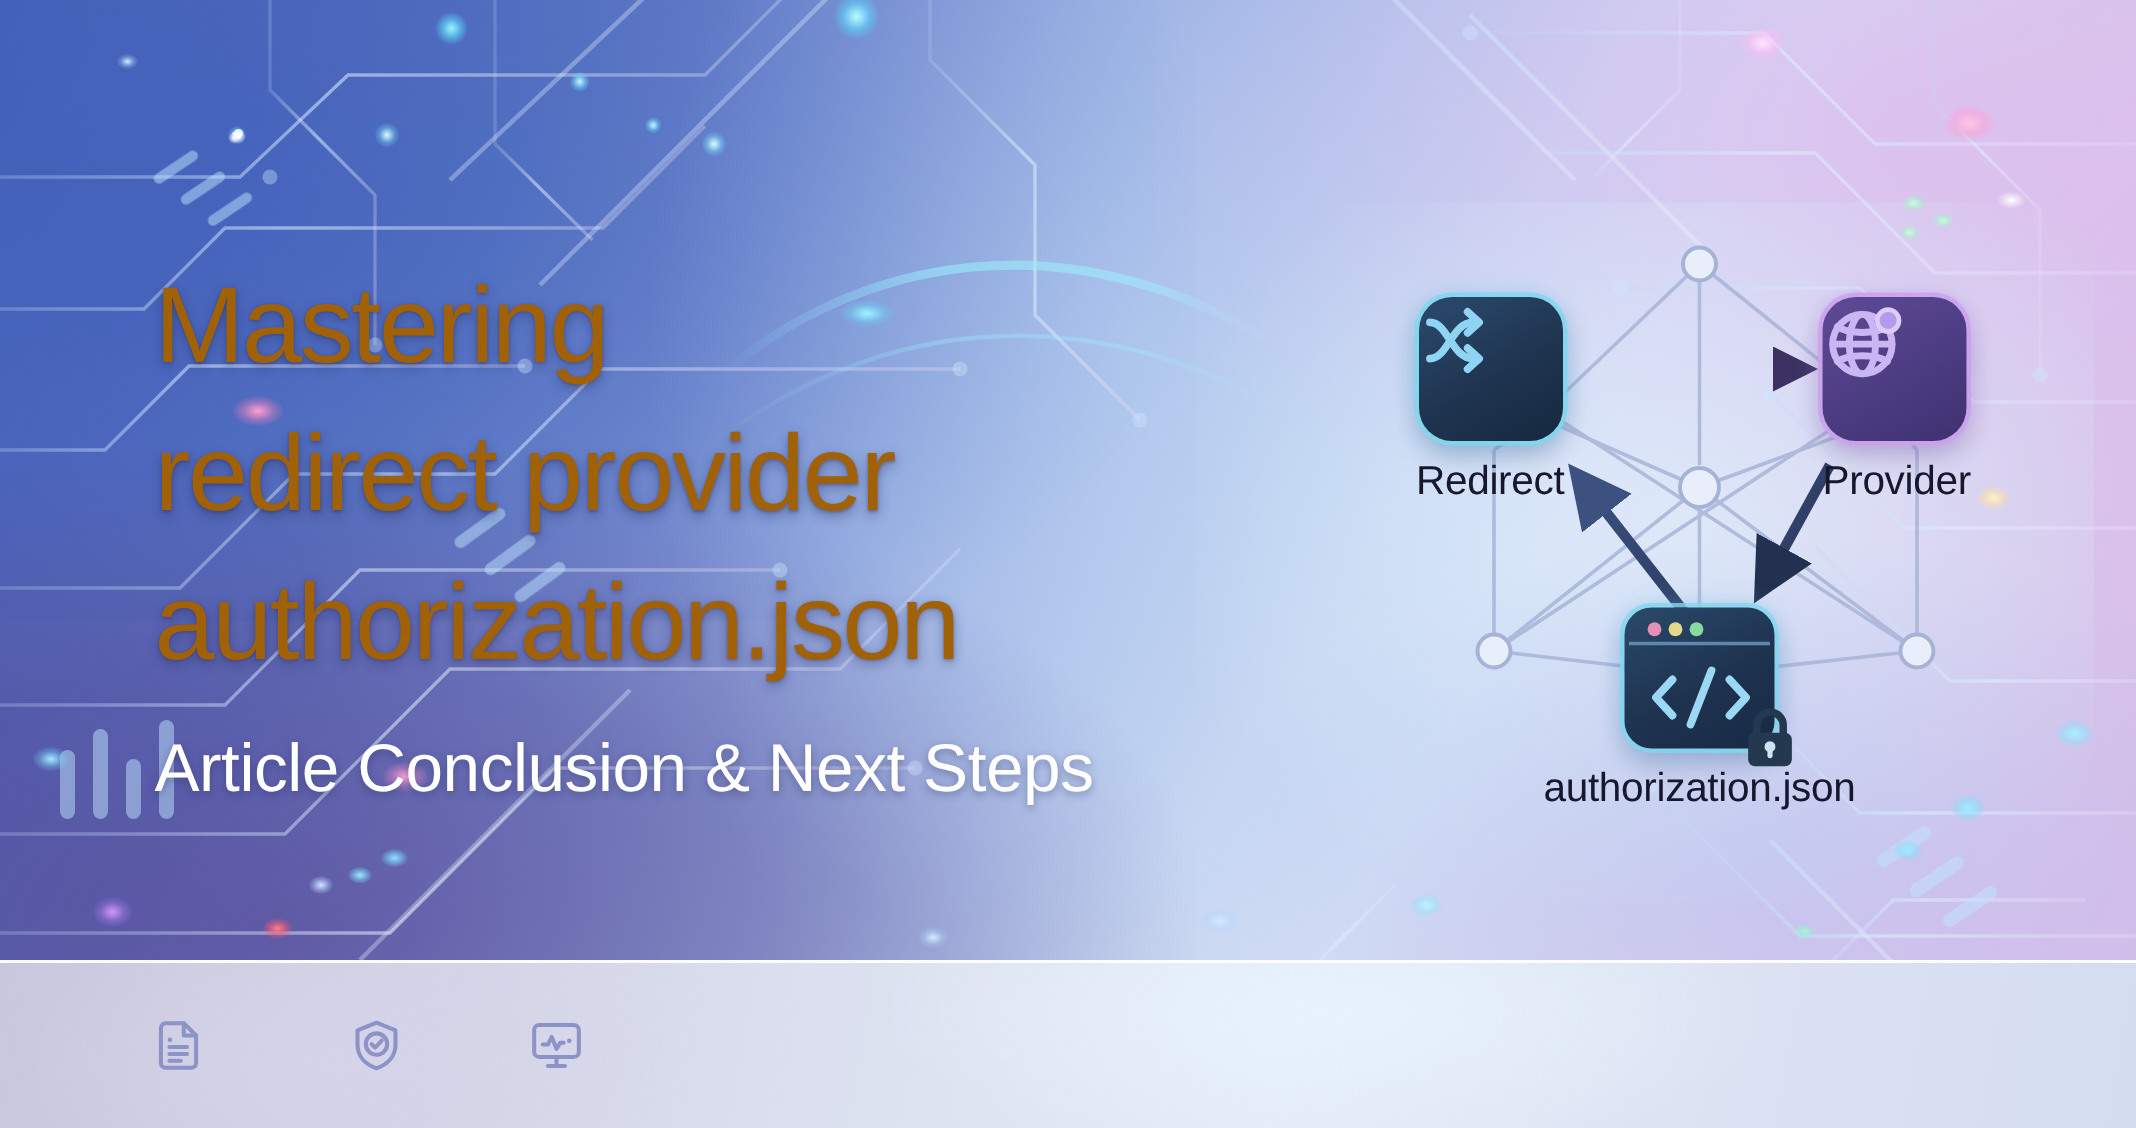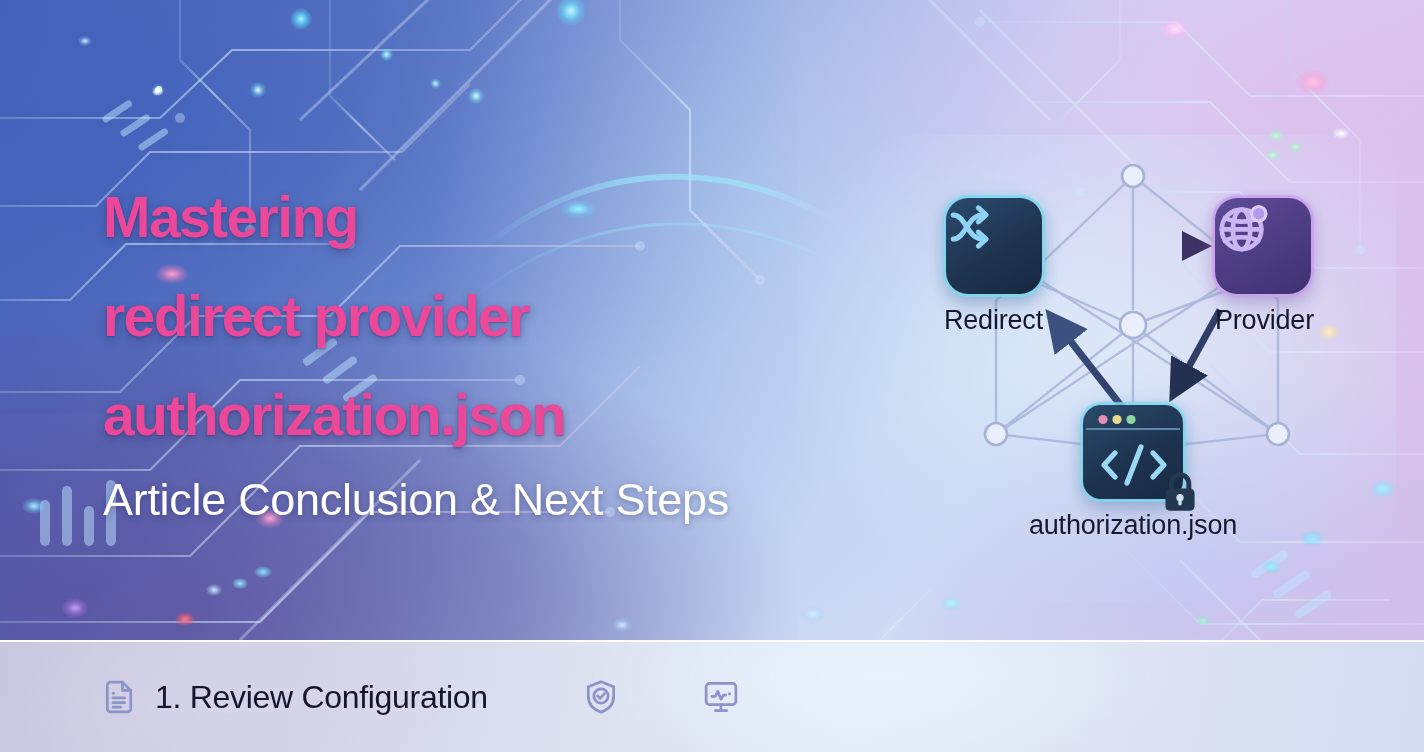--- a/index.html
+++ b/index.html
@@ -72,28 +72,28 @@
   .glow{ position:absolute; border-radius:50%; }
 
   
   .hero{
     position:absolute; left:0; top:0; right:0; height:640px;
   }
   .copy{
     position:absolute; left:103px; top:168px; width:820px;
   }
   .title{
-    color:#ec4899;
-    font-size:57px; line-height:99px;
-    font-weight:700; letter-spacing:-1.6px;
+    color:#a16207;
+    font-size:72px; line-height:99px;
+    font-weight:400; letter-spacing:-1.6px;
     text-shadow:0 3px 8px rgba(38,44,96,.42), 0 1px 2px rgba(38,44,96,.35);
     white-space:pre-line;
   }
   .subtitle{
-    margin-top:8px;
+    margin-top:20px;
     color:#ffffff;
     font-size:45px; line-height:54px;
     font-weight:400; letter-spacing:-0.3px;
     text-shadow:0 2px 6px rgba(38,44,96,.40);
   }
 
   
   .diagram{
     position:absolute; left:930px; top:150px;
     width:440px; height:420px;
@@ -447,21 +447,20 @@
       <span class="step-ico">
         <svg width="38" height="38" viewBox="0 0 24 24" fill="none" stroke="#8b93c8" stroke-width="1.7" stroke-linecap="round" stroke-linejoin="round">
           <path d="M14.2 2.6 H6.6 a2 2 0 0 0-2 2 v14.8 a2 2 0 0 0 2 2 h10.8 a2 2 0 0 0 2-2 V7.8 z"></path>
           <polyline points="14.2,2.6 14.2,7.8 19.4,7.8"></polyline>
           <line x1="8.2" y1="12.6" x2="15.6" y2="12.6"></line>
           <line x1="8.2" y1="15.6" x2="15.6" y2="15.6"></line>
           <line x1="8.2" y1="18.4" x2="13.0" y2="18.4"></line>
           <circle cx="8.4" cy="9.6" r=".95" fill="#8b93c8" stroke="none"></circle>
         </svg>
       </span>
-      <span class="step-label">1. Review Configuration</span>
     </div>
 
     <span class="sp-a"></span>
 
     <div class="step">
       <span class="step-ico">
         <svg width="38" height="38" viewBox="0 0 24 24" fill="none" stroke="#8b93c8" stroke-width="1.7" stroke-linecap="round" stroke-linejoin="round">
           <path d="M12 2.4 L20 5.6 v6.1 c0 4.9-3.4 8.3-8 9.9 -4.6-1.6-8-5-8-9.9 V5.6 z"></path>
           <circle cx="12" cy="11.4" r="4.5"></circle>
           <polyline points="9.9,11.4 11.4,12.9 14.2,9.9"></polyline>

